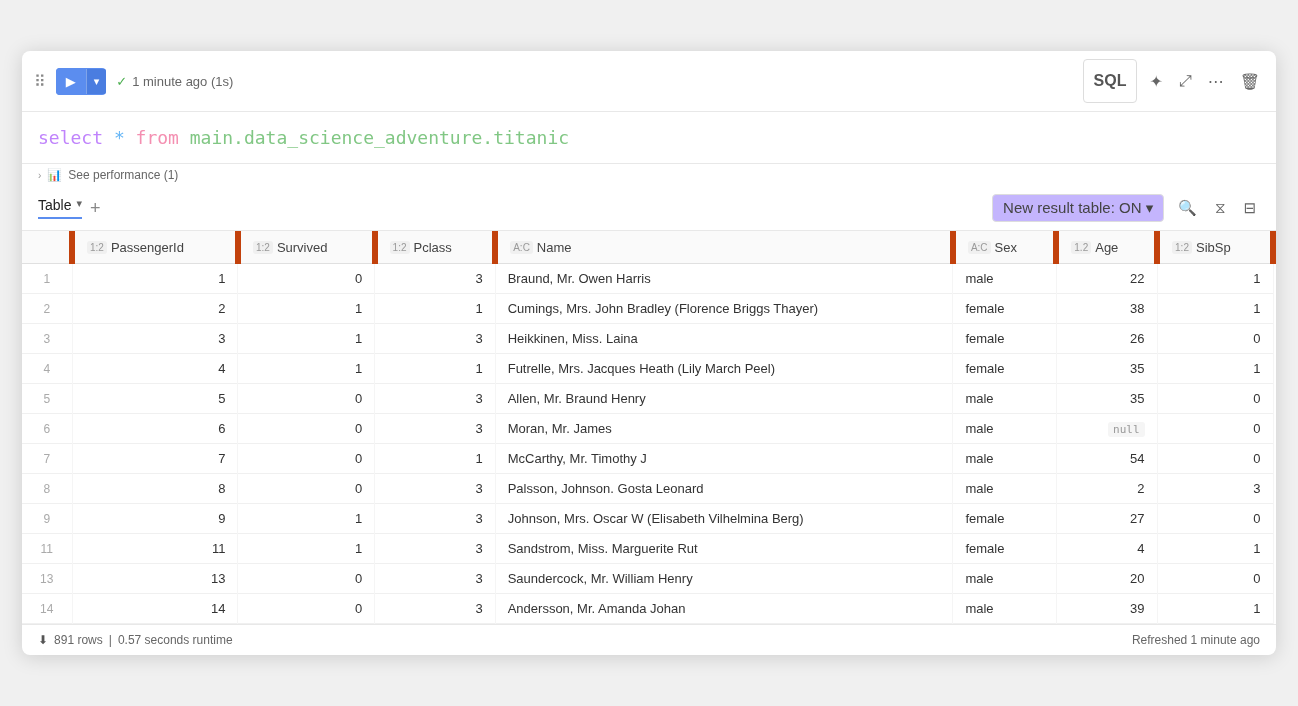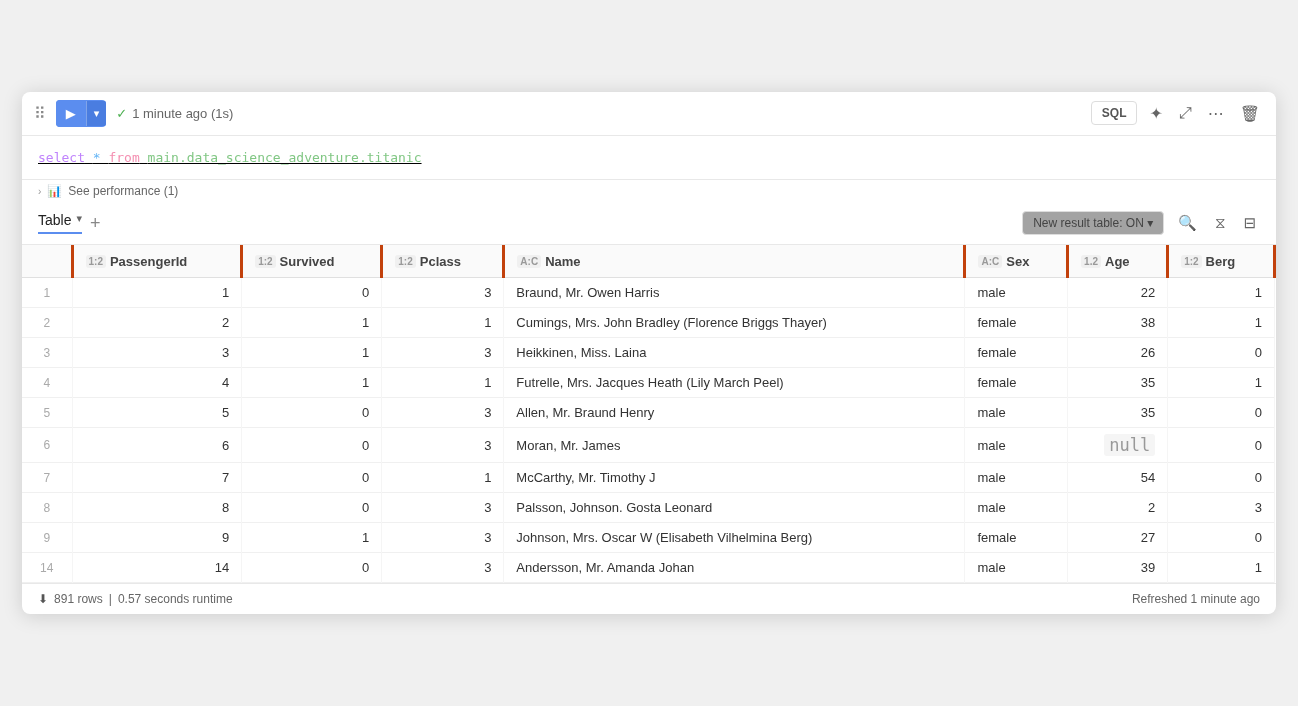--- a/index.html
+++ b/index.html
@@ -68,44 +68,43 @@
     .toolbar-right {
       margin-left: auto;
       display: flex;
       align-items: center;
       gap: 8px;
     }
     .sql-btn {
       background: #fff;
       border: 1px solid #ddd;
       border-radius: 4px;
-      padding: 4px 10px;
-      font-size: 12px;
+      padding: 12px 10px;
+      font-size: 16px;
       cursor: pointer;
       color: #555;
       font-weight: 600;
     }
     .toolbar-icon-btn {
       background: none;
       border: none;
       cursor: pointer;
       color: #666;
       font-size: 16px;
       padding: 4px;
     }
     .query-area {
       padding: 12px 16px;
       background: #fff;
       border-bottom: 1px solid #e8e8e8;
     }
     .query-line {
       font-family: 'Consolas', 'Monaco', monospace;
-      font-size: 13px;
+      font-size: 18px;
       line-height: 1.5;
-      text-decoration: underline;
     }
     .kw-select { color: #c084fc; }
     .kw-from { color: #f48fb1; }
     .kw-path { color: #81c784; }
     .performance-row {
       display: flex;
       align-items: center;
       gap: 6px;
       padding: 4px 16px;
       font-size: 12px;
@@ -140,25 +139,25 @@
       cursor: pointer;
       line-height: 1;
     }
     .result-header-right {
       margin-left: auto;
       display: flex;
       align-items: center;
       gap: 10px;
     }
     .new-result-btn {
-      background: #a3a3a3;
+      background: #c4b5fd;
       border: 1px solid #ddd;
       border-radius: 4px;
       padding: 4px 10px;
-      font-size: 12px;
+      font-size: 15px;
       cursor: pointer;
       color: #444;
     }
     .header-icon-btn {
       background: none;
       border: none;
       cursor: pointer;
       color: #666;
       font-size: 15px;
       padding: 4px;
@@ -171,24 +170,24 @@
       border-collapse: collapse;
       font-size: 13px;
     }
     thead tr {
       background: #fafafa;
       border-bottom: 1px solid #e0e0e0;
     }
     thead th {
       padding: 8px 12px;
       text-align: left;
-      font-weight: 700;
+      font-weight: 400;
       color: #444;
       white-space: nowrap;
-      border-right: 3px solid #c2410c;
+      border-right: 6px solid #c2410c;
     }
     thead th:first-child {
       width: 50px;
       text-align: center;
       color: #888;
     }
     .col-icon {
       display: inline-flex;
       align-items: center;
       gap: 4px;
@@ -212,21 +211,21 @@
       text-align: center;
       color: #aaa;
       font-size: 12px;
     }
     .td-num { text-align: right; }
     .null-badge {
       background: #f5f5f5;
       color: #999;
       border-radius: 3px;
       padding: 1px 5px;
-      font-size: 17px;
+      font-size: 11px;
       font-family: monospace;
     }
     .table-footer {
       display: flex;
       align-items: center;
       justify-content: space-between;
       padding: 8px 16px;
       border-top: 1px solid #e8e8e8;
       font-size: 12px;
       color: #666;
@@ -328,21 +327,21 @@
           </th>
           <th>
             <span class="col-icon">
               <span class="col-type-icon">1.2</span>
               <span>Age</span>
             </span>
           </th>
           <th>
             <span class="col-icon">
               <span class="col-type-icon">1:2</span>
-              <span>Berg</span>
+              <span>SibSp</span>
             </span>
           </th>
         </tr>
       </thead>
       <tbody id="table-body">
       <tr>
       <td>1</td>
       <td class="td-num">1</td>
       <td class="td-num">0</td>
       <td class="td-num">3</td>
@@ -422,20 +421,40 @@
       <td class="td-num">3</td>
     </tr>
           <tr>
       <td>9</td>
       <td class="td-num">9</td>
       <td class="td-num">1</td>
       <td class="td-num">3</td>
       <td>Johnson, Mrs. Oscar W (Elisabeth Vilhelmina Berg)</td>
       <td>female</td>
       <td class="td-num">27</td>
+      <td class="td-num">0</td>
+    </tr>
+          <tr>
+      <td>11</td>
+      <td class="td-num">11</td>
+      <td class="td-num">1</td>
+      <td class="td-num">3</td>
+      <td>Sandstrom, Miss. Marguerite Rut</td>
+      <td>female</td>
+      <td class="td-num">4</td>
+      <td class="td-num">1</td>
+    </tr>
+          <tr>
+      <td>13</td>
+      <td class="td-num">13</td>
+      <td class="td-num">0</td>
+      <td class="td-num">3</td>
+      <td>Saundercock, Mr. William Henry</td>
+      <td>male</td>
+      <td class="td-num">20</td>
       <td class="td-num">0</td>
     </tr>
           <tr>
       <td>14</td>
       <td class="td-num">14</td>
       <td class="td-num">0</td>
       <td class="td-num">3</td>
       <td>Andersson, Mr. Amanda Johan</td>
       <td>male</td>
       <td class="td-num">39</td>

